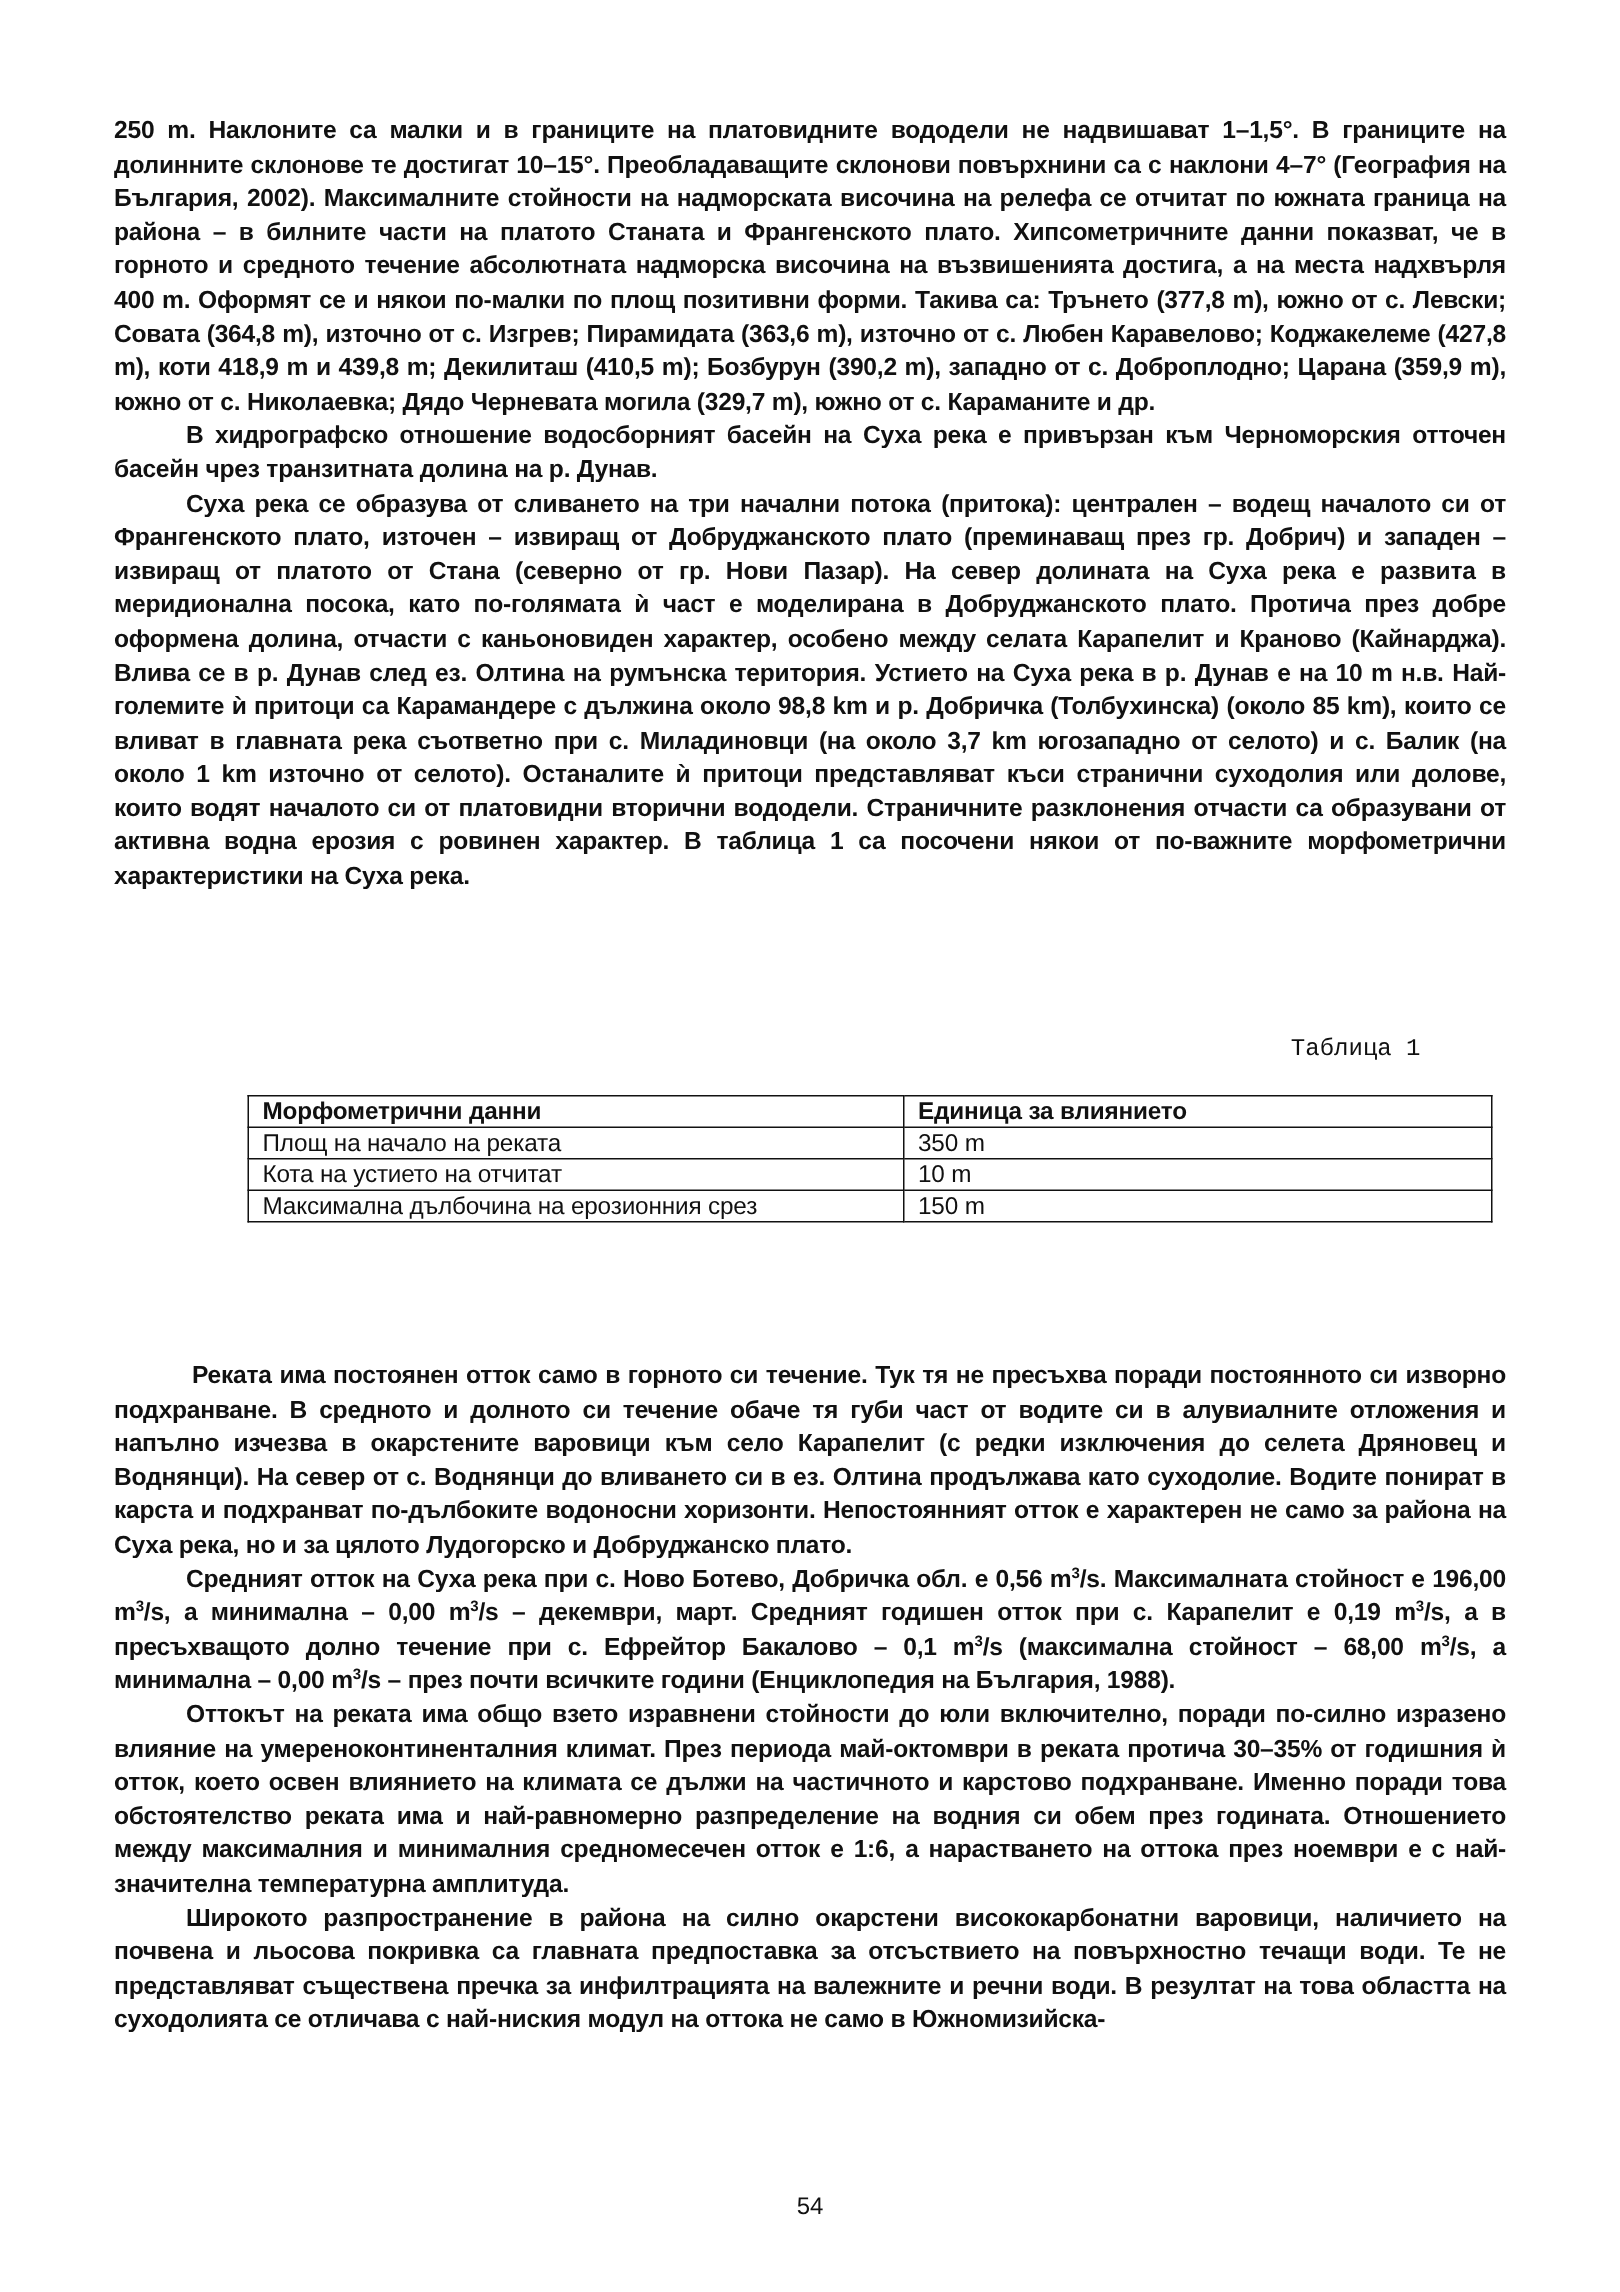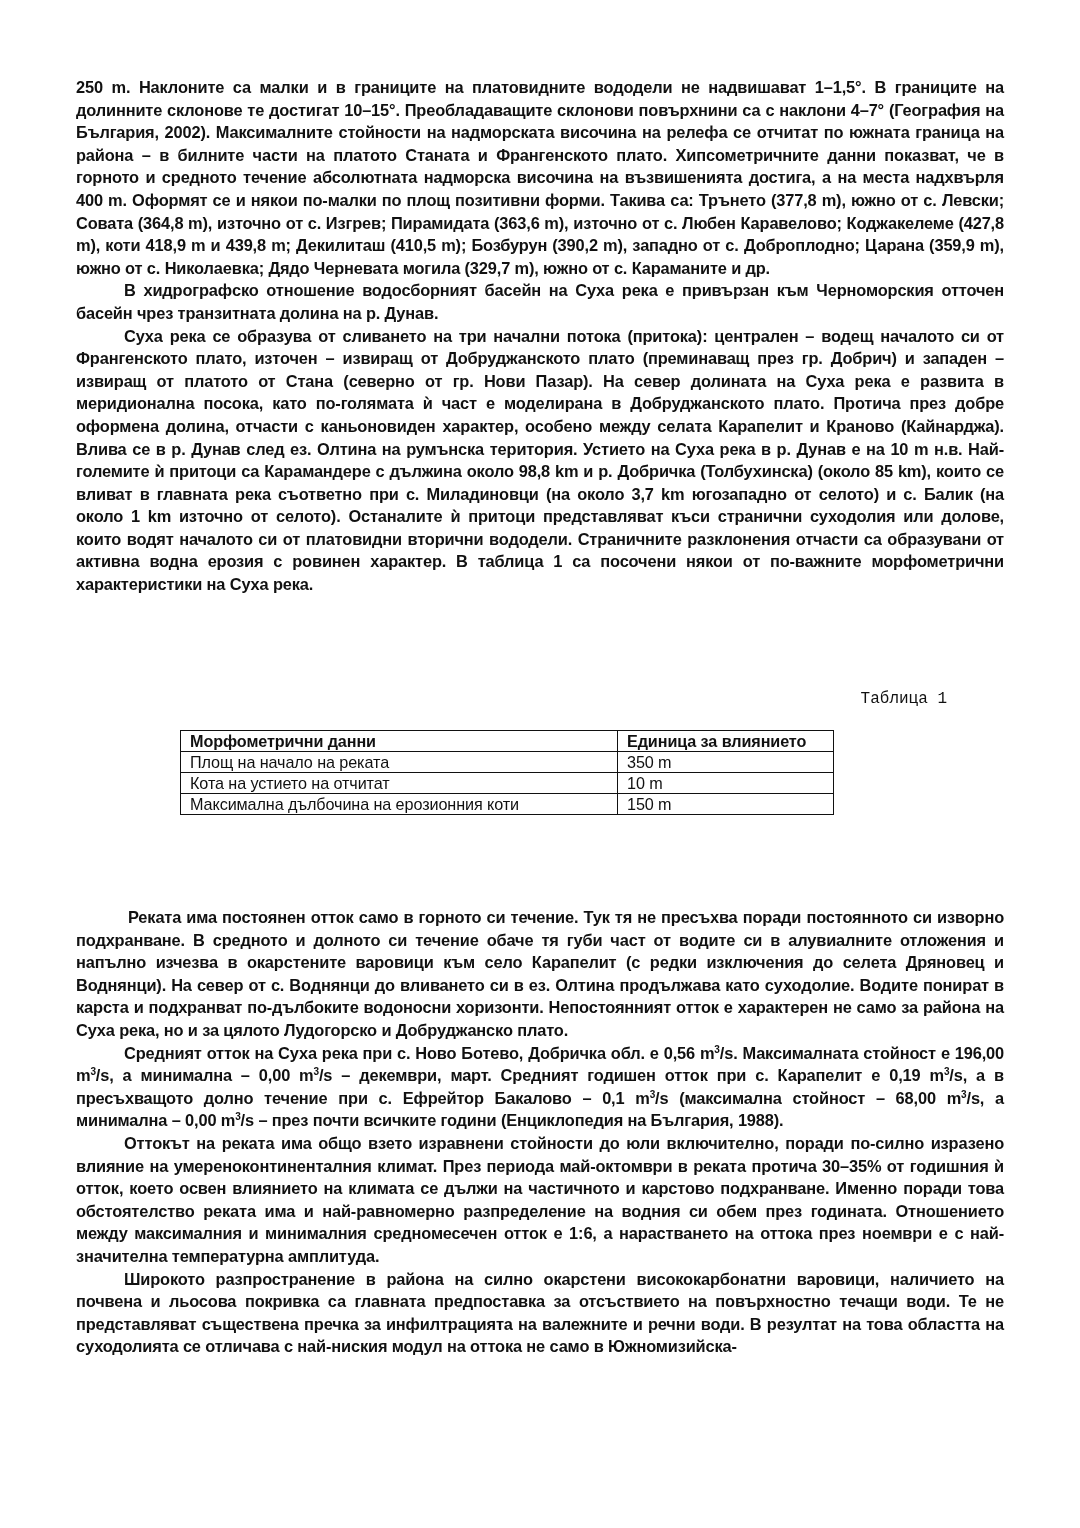--- a/index.html
+++ b/index.html
@@ -17,21 +17,21 @@
   .body-text p { margin: 0; font-weight: bold; }
   .indent { text-indent: 48px; }
   .indent2 { text-indent: 52px; }
   #block1 { top: 76px; }
   #block2 { top: 906px; }
   .caption {
     position: absolute; right: 133px; top: 689px;
     font-size: 16px; line-height: 20px; font-family: Liberation Mono, monospace;
   }
   table.morph {
-    position: absolute; left: 180px; top: 730px; width: 654px;
+    position: absolute; left: 165px; top: 730px; width: 830px;
     border-collapse: collapse; font-size: 16.2px; letter-spacing: -0.1px;
   }
   table.morph td, table.morph th {
     border: 1.3px solid #111; padding: 0 0 0 9px; height: 20px;
     line-height: 19px; text-align: left; font-weight: normal; white-space: nowrap;
   }
   table.morph th { font-weight: bold; }
   table.morph .c1 { width: 427px; }
   sup { font-size: 10px; line-height: 0; vertical-align: 6px; }
   .page-num {
@@ -60,26 +60,27 @@
     </tr>
     <tr>
       <td class="c1">Площ на начало на реката</td>
       <td>350 m</td>
     </tr>
     <tr>
       <td class="c1">Кота на устието на отчитат</td>
       <td>10 m</td>
     </tr>
     <tr>
-      <td class="c1">Максимална дълбочина на ерозионния коти</td>
+      <td class="c1">Максимална дълбочина на ерозионния срез</td>
       <td>150 m</td>
     </tr>
   </tbody>
     </table>
 
   <div class="body-text" id="block2">
     <p class="indent2">Реката има постоянен отток само в горното си течение. Тук тя не пресъхва поради постоянното си изворно подхранване. В средното и долното си течение обаче тя губи част от водите си в алувиалните отложения и напълно изчезва в окарстените варовици към село Карапелит (с редки изключения до селета Дряновец и Воднянци). На север от с. Воднянци до вливането си в ез. Олтина продължава като суходолие. Водите понират в карста и подхранват по-дълбоките водоносни хоризонти. Непостоянният отток е характерен не само за района на Суха река, но и за цялото Лудогорско и Добруджанско плато.</p>
     <p class="indent"><span>Средният отток на Суха река при с. Ново Ботево, Добричка обл. е 0,56 m</span><sup>3</sup><span>/s. Максималната стойност е 196,00 m</span><sup>3</sup><span>/s, а минимална – 0,00 m</span><sup>3</sup><span>/s – декември, март. Средният годишен отток при с. Карапелит е 0,19 m</span><sup>3</sup><span>/s, а в пресъхващото долно течение при с. Ефрейтор Бакалово – 0,1 m</span><sup>3</sup><span>/s (максимална стойност – 68,00 m</span><sup>3</sup><span>/s, а минимална – 0,00 m</span><sup>3</sup><span>/s – през почти всичките години (Енциклопедия на България, 1988).</span></p>
     <p class="indent">Оттокът на реката има общо взето изравнени стойности до юли включително, поради по-силно изразено влияние на умереноконтиненталния климат. През периода май-октомври в реката протича 30–35% от годишния ѝ отток, което освен влиянието на климата се дължи на частичното и карстово подхранване. Именно поради това обстоятелство реката има и най-равномерно разпределение на водния си обем през годината. Отношението между максималния и минималния средномесечен отток е 1:6, а нарастването на оттока през ноември е с най-значителна температурна амплитуда.</p>
     <p class="indent">Широкото разпространение в района на силно окарстени висококарбонатни варовици, наличието на почвена и льосова покривка са главната предпоставка за отсъствието на повърхностно течащи води. Те не представляват съществена пречка за инфилтрацията на валежните и речни води. В резултат на това областта на суходолията се отличава с най-ниския модул на оттока не само в Южномизийска-</p>
   </div>
 
+  <div class="page-num">54</div>
 </div>
 
 </body></html>

